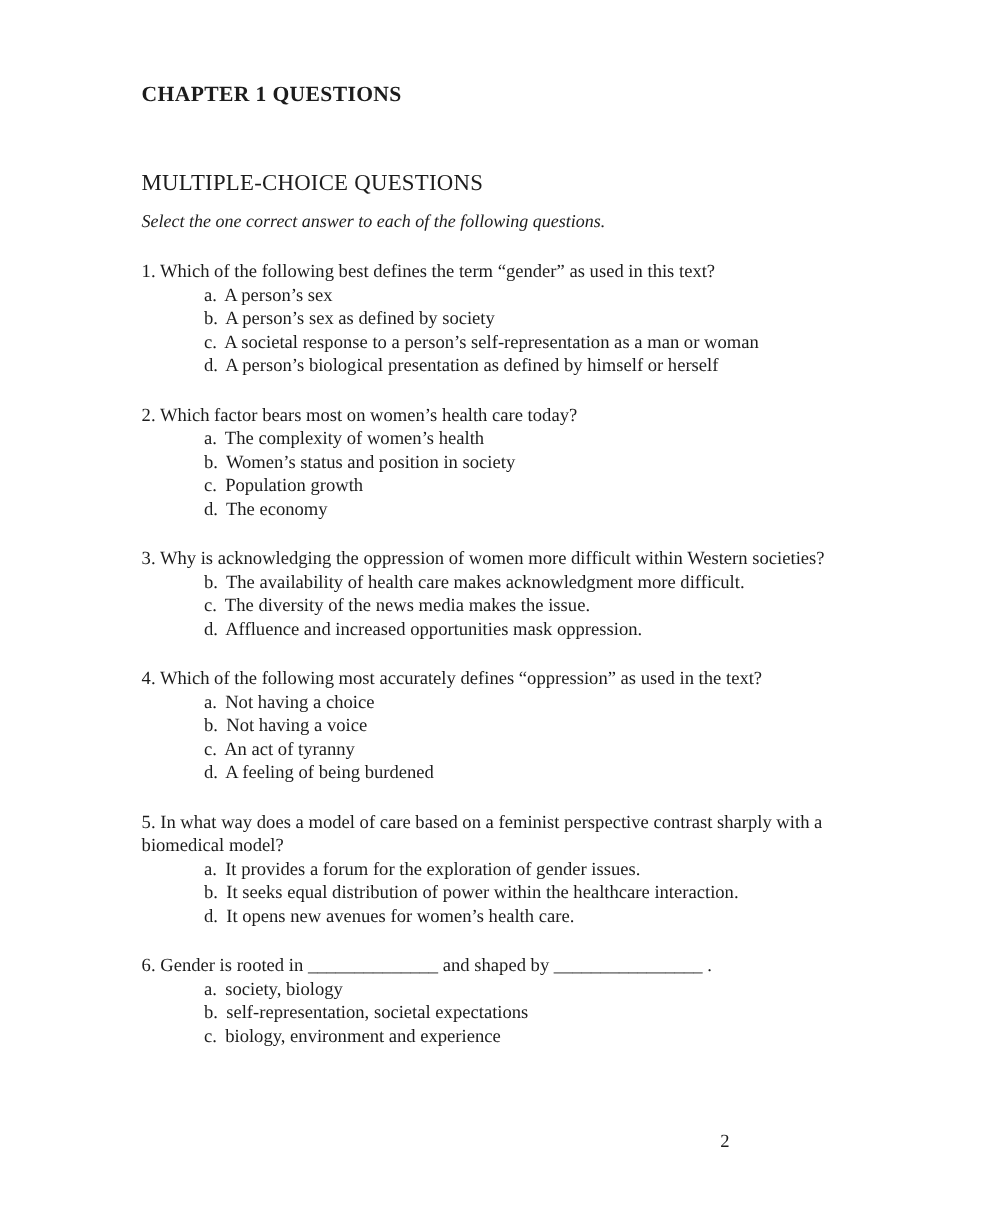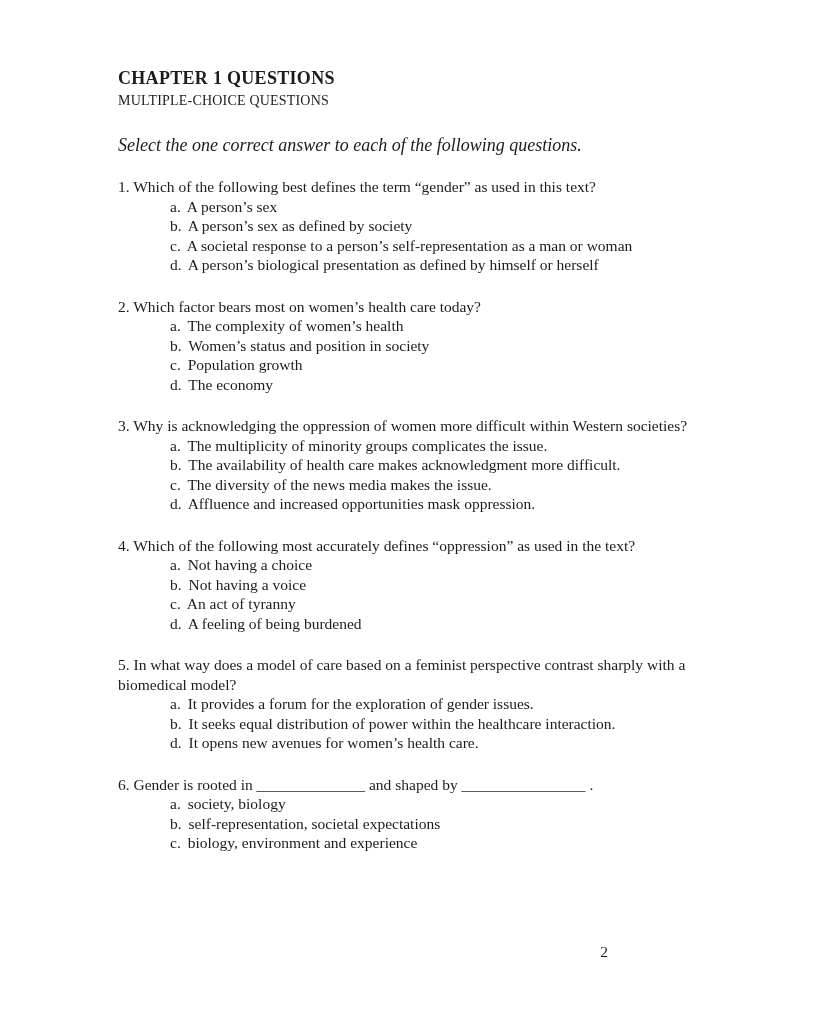--- a/index.html
+++ b/index.html
@@ -23,28 +23,29 @@
   .content {
     width: 604px;
   }
   .chapter-title {
     font-size: 18px;
     font-weight: bold;
     line-height: 24px;
     letter-spacing: 0.3px;
   }
   .section-heading {
-    font-size: 14px;
+    margin-top: 52px;
+    font-size: 19px;
     line-height: 21px;
     letter-spacing: 0.2px;
   }
   .instruction {
-    margin-top: 24px;
+    margin-top: 12px;
     font-style: italic;
-    font-size: 18px;
+    font-size: 15px;
     line-height: 20px;
   }
   .question {
     margin-top: 22px;
     font-size: 15.5px;
     line-height: 19.5px;
   }
   .q-text { }
   .option {
     padding-left: 52px;
@@ -97,21 +98,20 @@
         <div class="option"><span class="opt-letter">d.</span> <span>The economy</span></div>
       </div>
     </div>
 
     <div class="question">
       <div class="q-text">
         <span>3.</span>
         <span>Why is acknowledging the oppression of women more difficult within Western societies?</span>
       </div>
       <div>
-        <div class="option"><span class="opt-letter">a.</span> <span>The multiplicity of minority groups complicates the issue.</span></div>
         <div class="option"><span class="opt-letter">b.</span> <span>The availability of health care makes acknowledgment more difficult.</span></div>
         <div class="option"><span class="opt-letter">c.</span> <span>The diversity of the news media makes the issue.</span></div>
         <div class="option"><span class="opt-letter">d.</span> <span>Affluence and increased opportunities mask oppression.</span></div>
       </div>
     </div>
 
     <div class="question">
       <div class="q-text">
         <span>4.</span>
         <span>Which of the following most accurately defines “oppression” as used in the text?</span>

